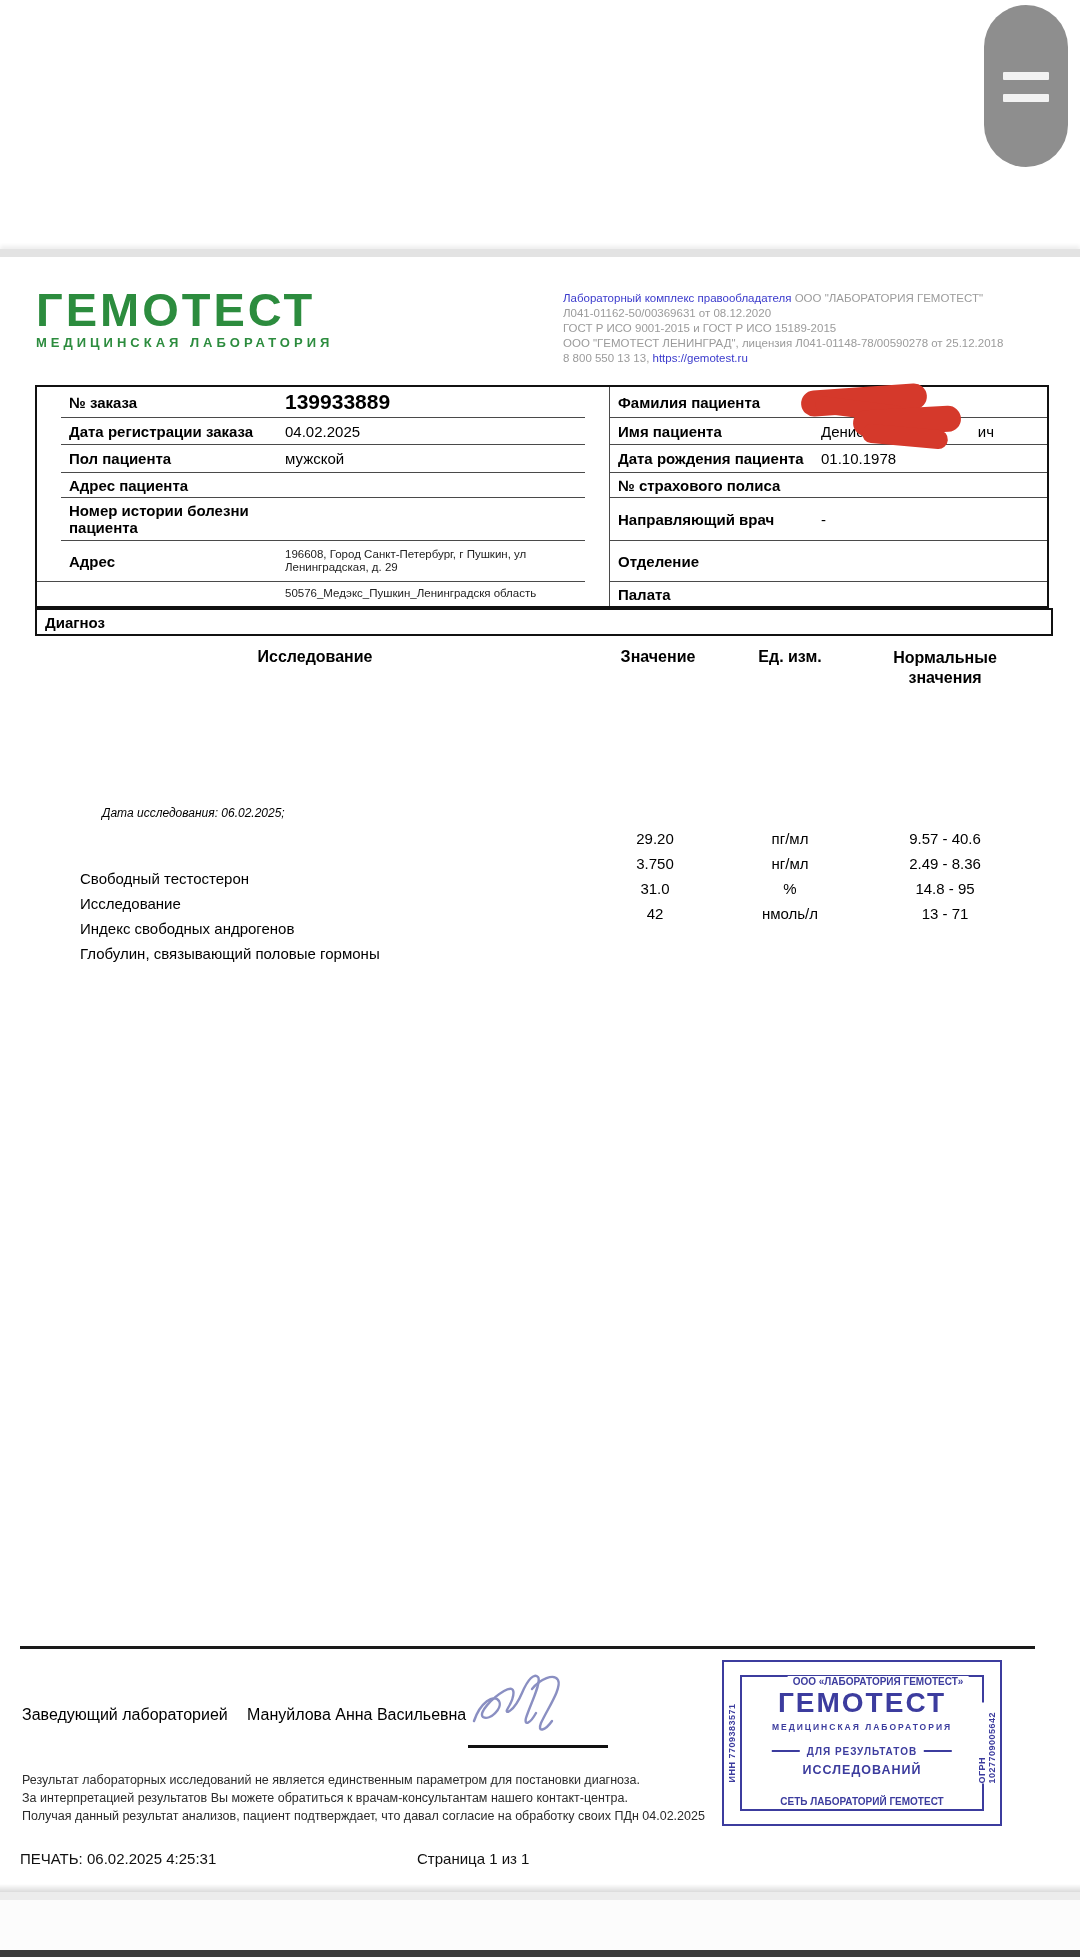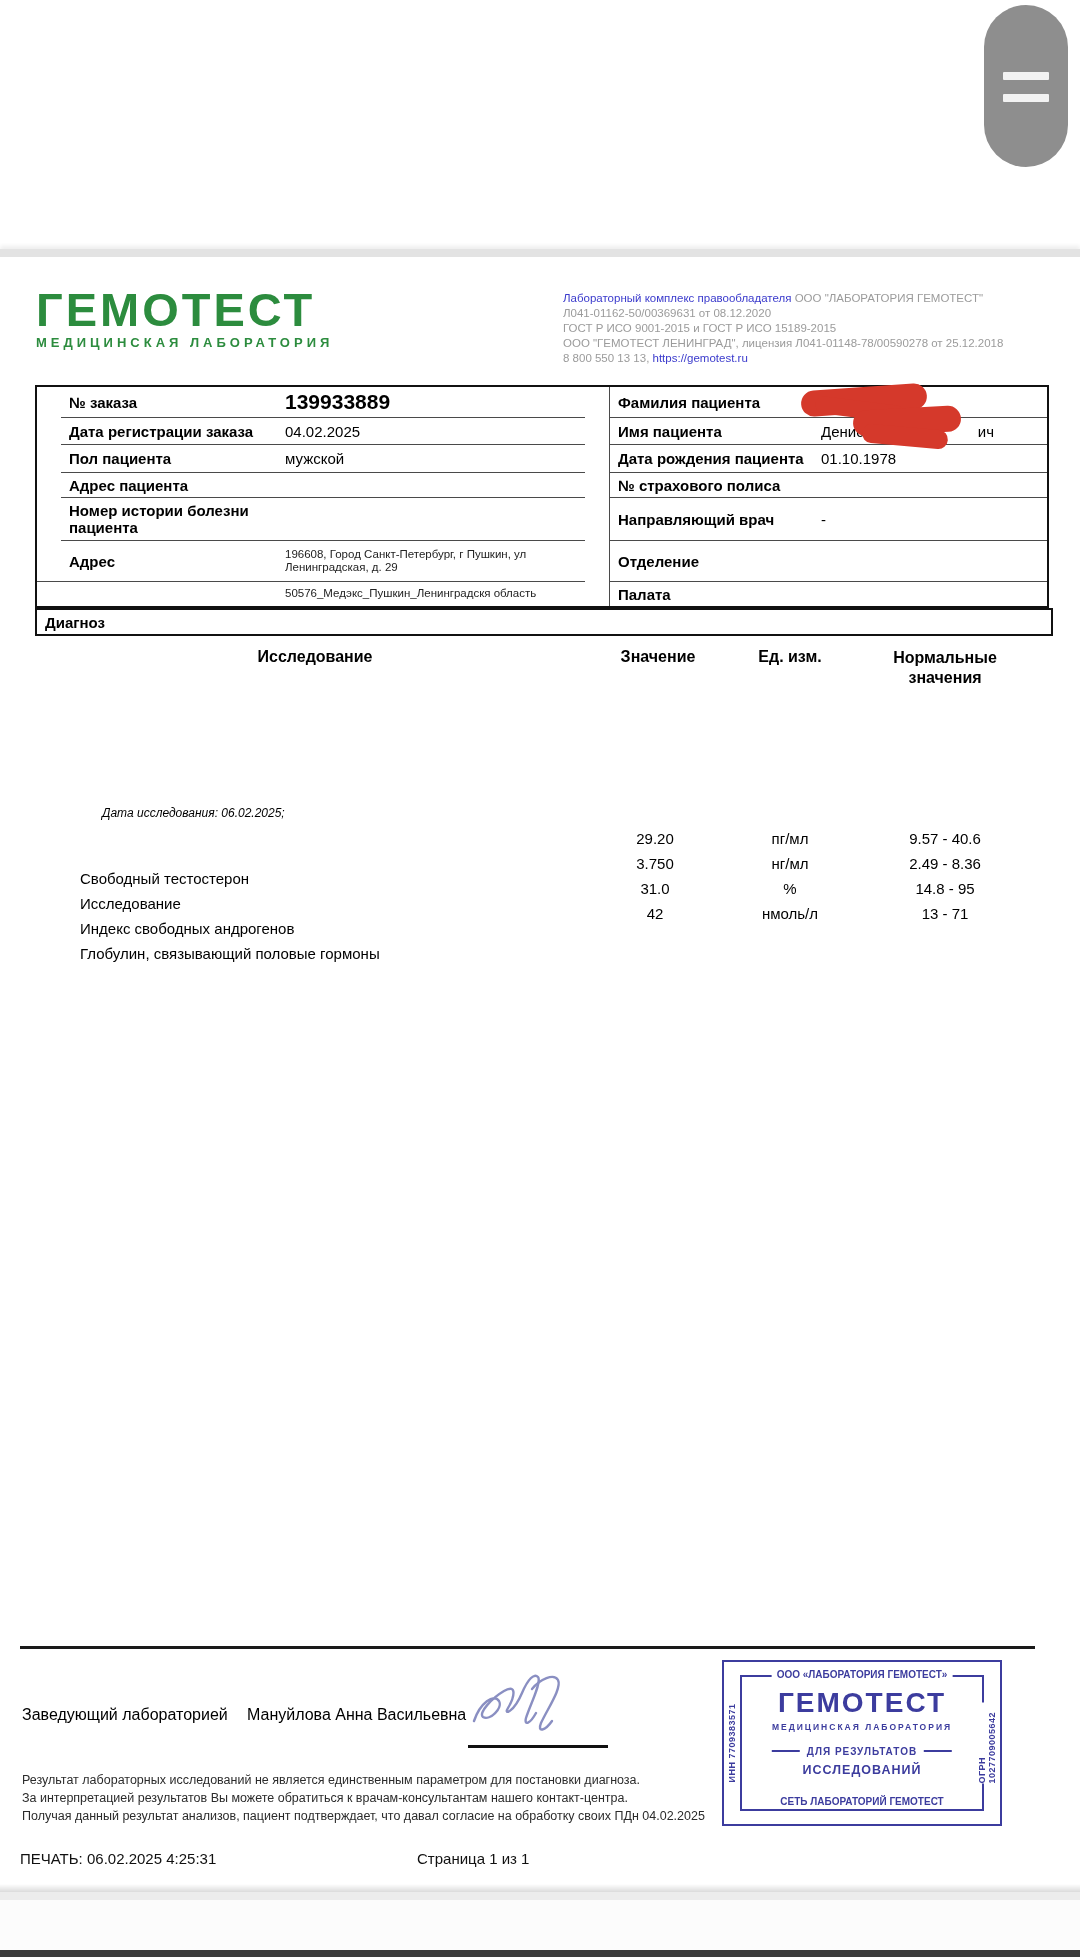--- a/index.html
+++ b/index.html
@@ -58,21 +58,21 @@
   .sigline{position:absolute;left:468px;top:1745px;width:140px;height:3px;background:#111;}
   .disc{position:absolute;left:22px;font-size:12.5px;color:#2b2b2b;}
   .pr{position:absolute;font-size:15px;color:#111;}
 
   
   .stamp{position:absolute;left:722px;top:1660px;width:276px;height:162px;border:2.5px solid #3c3c9e;
          background:#fff;color:#3c3c9e;}
   .stamp-frame{position:absolute;left:16px;right:16px;top:13px;bottom:13px;border:2px solid #3c3c9e;}
   .st{position:absolute;left:50%;transform:translateX(-50%);background:#fff;white-space:nowrap;
       font-weight:bold;text-align:center;}
-  .st-top{top:7px;font-size:10px;padding:0 5px;}
+  .st-top{top:14px;font-size:10px;padding:0 5px;margin-left:16px;}
   .st-title{top:25px;font-size:28px;letter-spacing:2px;}
   .st-sub{top:60px;font-size:8.5px;letter-spacing:2px;}
   .st-p1{top:84px;font-size:10px;letter-spacing:1px;}
   .st-p2{top:101px;font-size:12.5px;letter-spacing:1px;}
   .st-bottom{top:134px;font-size:10px;padding:0 5px;}
   .st-vert{position:absolute;top:50%;writing-mode:vertical-rl;transform:translateY(-50%) rotate(180deg);
            font-size:9px;font-weight:bold;background:#fff;letter-spacing:.5px;}
   .st-inn{left:3px;}
   .st-ogrn{right:3px;}
   .dash{display:inline-block;width:28px;height:2px;background:#3c3c9e;vertical-align:middle;margin:0 7px 3px 7px;}

